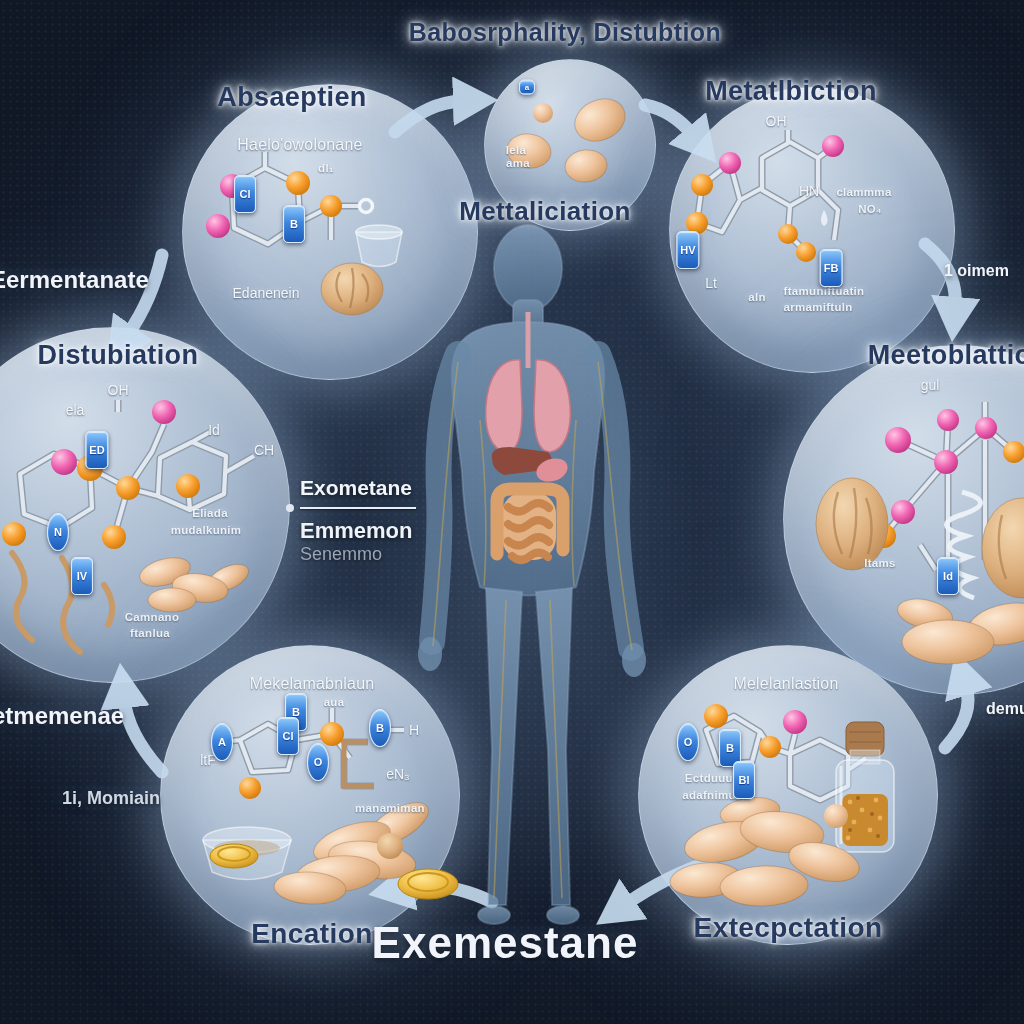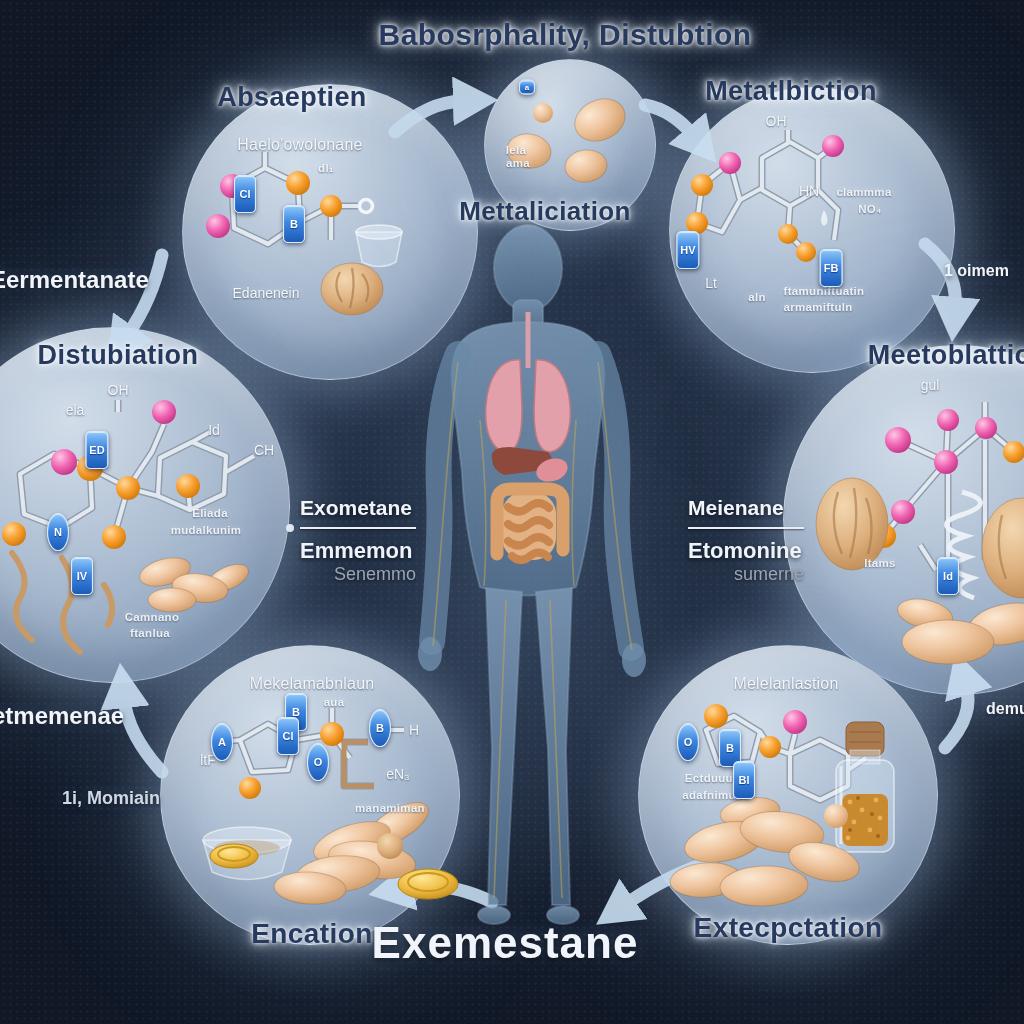--- a/index.html
+++ b/index.html
@@ -27,30 +27,30 @@
   .xs { font-size:11.5px; opacity:.92; font-weight:600; letter-spacing:.3px; }
   .badge { position:absolute; z-index:4; transform:translate(-50%,-50%); min-width:22px; height:38px;
     padding:0 3px; border-radius:5px;
     background:linear-gradient(180deg,#8ec8fa 0%,#3d86e0 45%,#1c5cb8 100%);
     border:1px solid #d6ebff; box-shadow:0 2px 4px rgba(0,10,40,.5), inset 0 1px 1px rgba(255,255,255,.7);
     color:#fff; font-size:11px; font-weight:bold; display:flex; align-items:center; justify-content:center;
     text-shadow:0 1px 1px rgba(0,20,80,.6); }
   .badge.round { border-radius:50%; width:22px; }
   .badge.tiny { min-width:16px; height:15px; font-size:8px; }
   .panel { position:absolute; z-index:3; }
-  .p1 { font-size:21px; font-weight:bold; color:#f2f6fb; text-shadow:0 2px 4px rgba(0,0,0,.55);margin-top:20px; }
+  .p1 { font-size:21px; font-weight:bold; color:#f2f6fb; text-shadow:0 2px 4px rgba(0,0,0,.55); }
   .p2 { font-size:22px; font-weight:bold; color:#eef3f9; text-shadow:0 2px 4px rgba(0,0,0,.55); }
-  .p3 { font-size:18px; color:#9aa6b5; text-shadow:0 1px 3px rgba(0,0,0,.5);text-align:right; }
+  .p3 { font-size:18px; color:#9aa6b5; text-shadow:0 1px 3px rgba(0,0,0,.5); }
   .rule { position:relative; width:116px; height:2px; background:#e8eef5; margin:7px 0 9px 0;
     box-shadow:0 1px 2px rgba(0,0,0,.5); }
   .rule.dot::before { content:""; position:absolute; left:-14px; top:-3px; width:8px; height:8px;
     border-radius:50%; background:#dfe7ef; }
   #exemestane { font-size:44px; letter-spacing:1px; transform:translateX(-50%);
     text-shadow:0 3px 7px rgba(0,0,0,.6), 0 0 18px rgba(150,190,240,.3); }
-  #top-title { font-size:30px; }
+  #top-title { font-size:25px; }
 </style>
 </head>
 <body>
 
 <div id="canvas">
 
   <div class="bubble" style="left:182px;top:84px;width:296px;height:296px"></div>
   <div class="bubble" style="left:484px;top:59px;width:172px;height:172px"></div>
   <div class="bubble" style="left:669px;top:87px;width:286px;height:286px"></div>
   <div class="bubble" style="left:-66px;top:327px;width:356px;height:356px"></div>
@@ -348,26 +348,20 @@
   <div class="wlbl" style="left:944px;top:262px;font-size:16px;font-weight:600">1 oimem</div>
   <div class="wlbl" style="left:986px;top:700px;font-size:16px;font-weight:600">demu</div>
 
   <div class="panel" style="left:300px;top:476px">
     <div class="p1">Exometane</div>
     <div class="rule dot"></div>
     <div class="p2">Emmemon</div>
     <div class="p3">Senemmo</div>
   </div>
 
-  <div class="panel" style="left:688px;top:476px">
-    <div class="p1">Meienane</div>
-    <div class="rule"></div>
-    <div class="p2">Etomonine</div>
-    <div class="p3">sumerne</div>
-  </div>
 
   <div class="sm it" style="left:300px;top:145px">Haelo'owolonane</div>
   <div class="sm xs" style="left:326px;top:168px">dl₁</div>
   <div class="sm" style="left:266px;top:293px">Edanenein</div>
 
   <div class="sm xs" style="left:516px;top:150px">lela</div>
   <div class="sm xs" style="left:518px;top:163px">ama</div>
 
   <div class="sm" style="left:776px;top:121px">OH</div>
   <div class="sm" style="left:809px;top:191px">HN</div>

